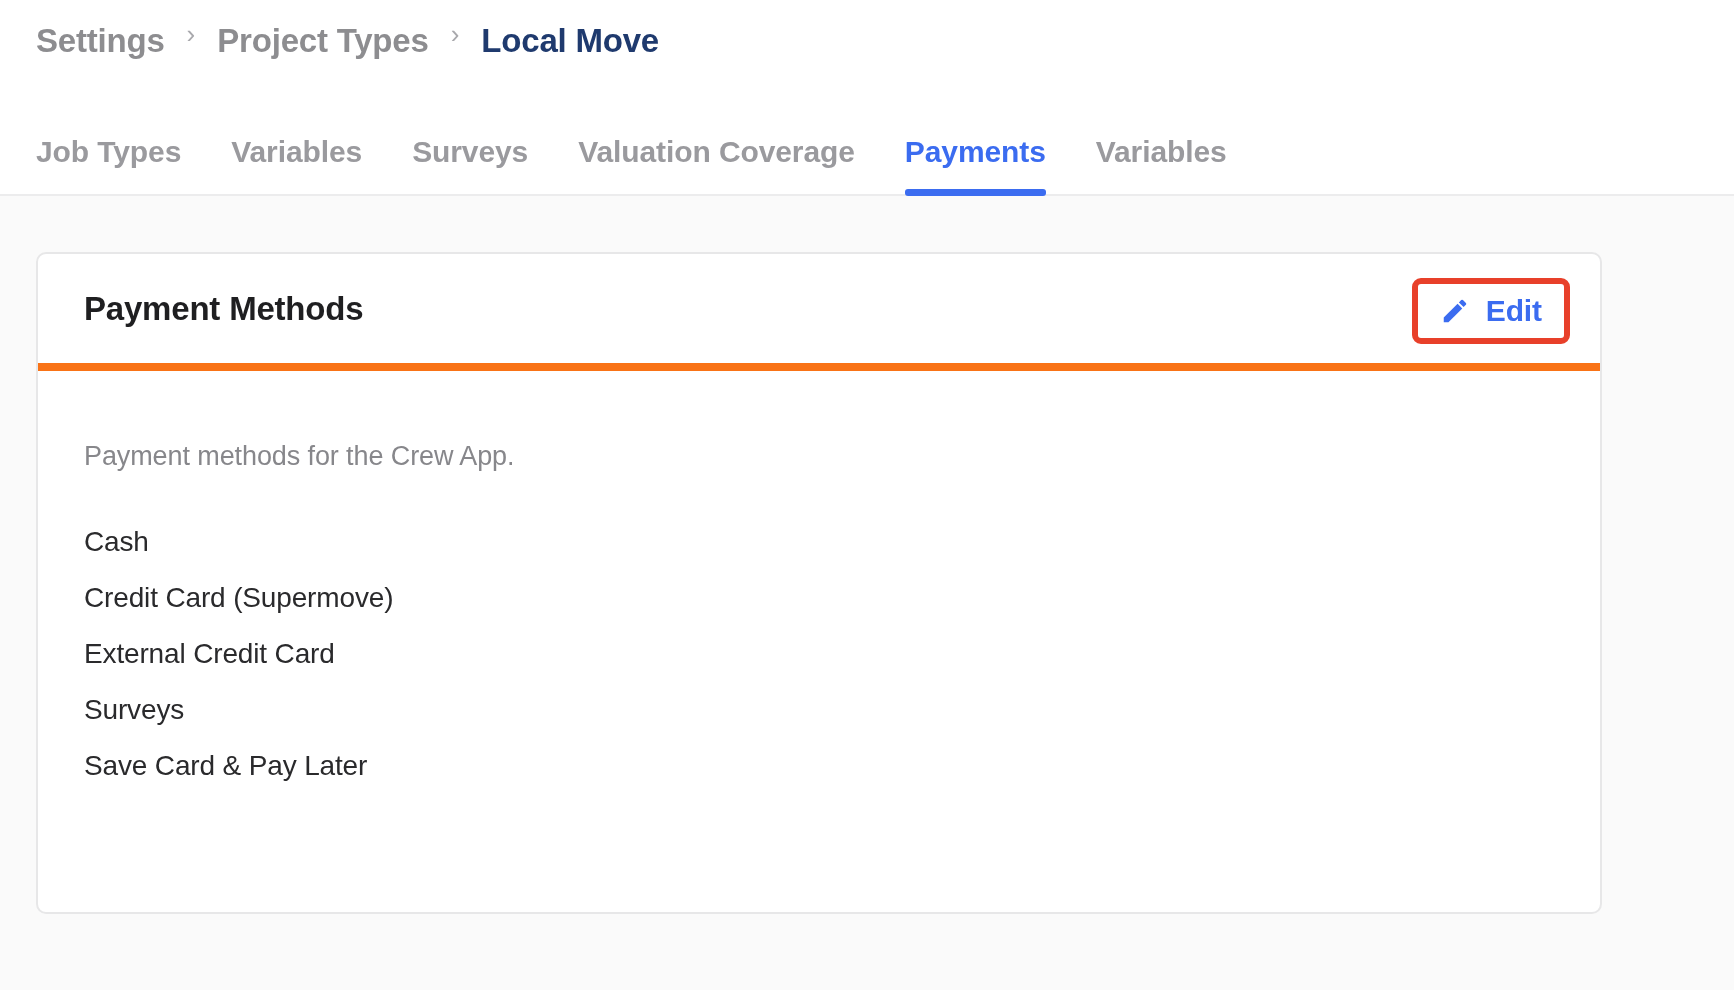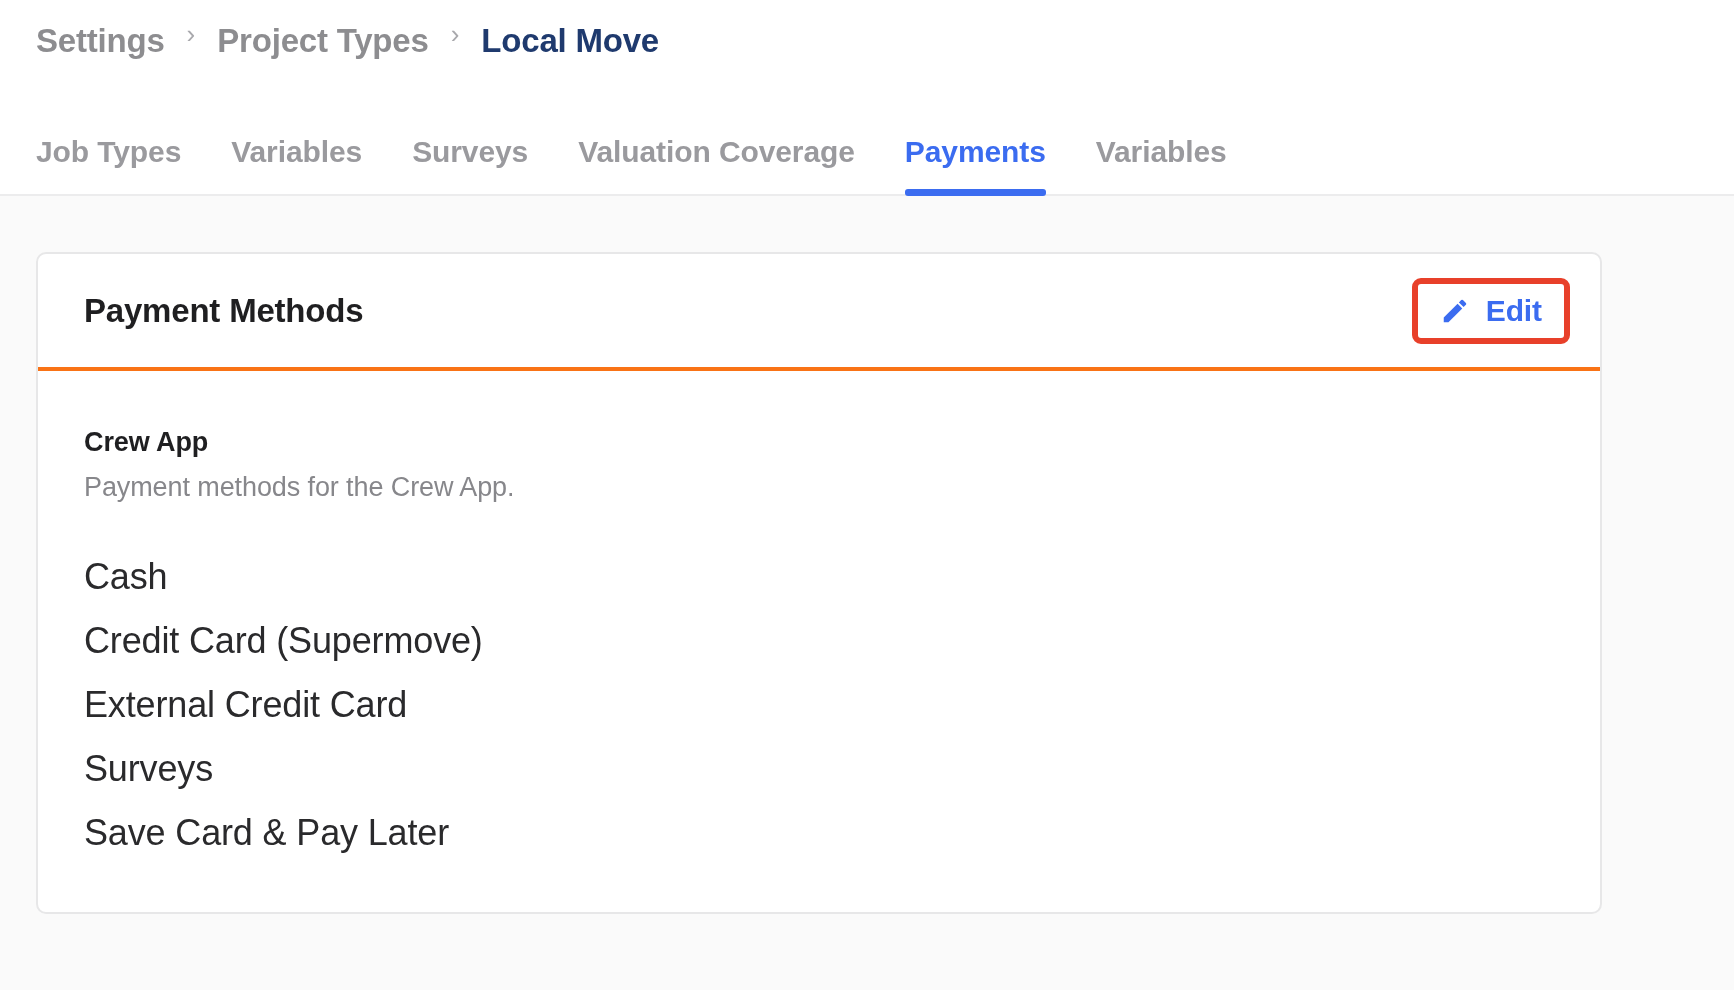--- a/index.html
+++ b/index.html
@@ -109,21 +109,21 @@
     top: 56px;
     width: 1566px;
     height: 662px;
     background: #ffffff;
     border: 2px solid #e7e7e8;
     border-radius: 10px;
   }
   .card-header {
     position: relative;
     height: 117px;
-    border-bottom: 4px solid #f97316;
+    border-bottom: 8px solid #f97316;
     display: flex;
     align-items: center;
     padding: 0 46px;
   }
   .card-title {
     font-size: 33px;
     font-weight: 700;
     color: #1f1f21;
     letter-spacing: -0.2px;
   }
@@ -170,21 +170,21 @@
   }
   .section-subtitle {
     margin-top: 14px;
     font-size: 27px;
     font-weight: 400;
     color: #87878b;
     letter-spacing: -0.1px;
   }
   .methods { margin-top: 42px; }
   .method-item {
-    font-size: 36px;
+    font-size: 28px;
     font-weight: 400;
     color: #2a2a2c;
     line-height: 1;
     padding: 14px 0;
     letter-spacing: -0.15px;
   }
 </style>
 </head>
 <body>
 
@@ -233,21 +233,20 @@
             <svg class="pencil-icon" viewBox="0 0 24 24" aria-hidden="true">
               <path d="M3 17.25V21h3.75L17.81 9.94l-3.75-3.75L3 17.25z" fill="#3b6cf0"></path>
               <path d="M20.71 7.04a1 1 0 0 0 0-1.41l-2.34-2.34a1 1 0 0 0-1.41 0l-1.83 1.83 3.75 3.75 1.83-1.83z" fill="#3b6cf0"></path>
             </svg>
             <span class="edit-label">Edit</span>
           </button>
         </div>
       </div>
 
       <div class="card-body">
-        <div class="section-title">Crew App</div>
         <div class="section-subtitle">Payment methods for the Crew App.</div>
 
         <div class="methods">
           <div class="method-item">Cash</div>
           <div class="method-item">Credit Card (Supermove)</div>
           <div class="method-item">External Credit Card</div>
           <div class="method-item">Surveys</div>
           <div class="method-item">Save Card &amp; Pay Later</div>
         </div>
       </div>

